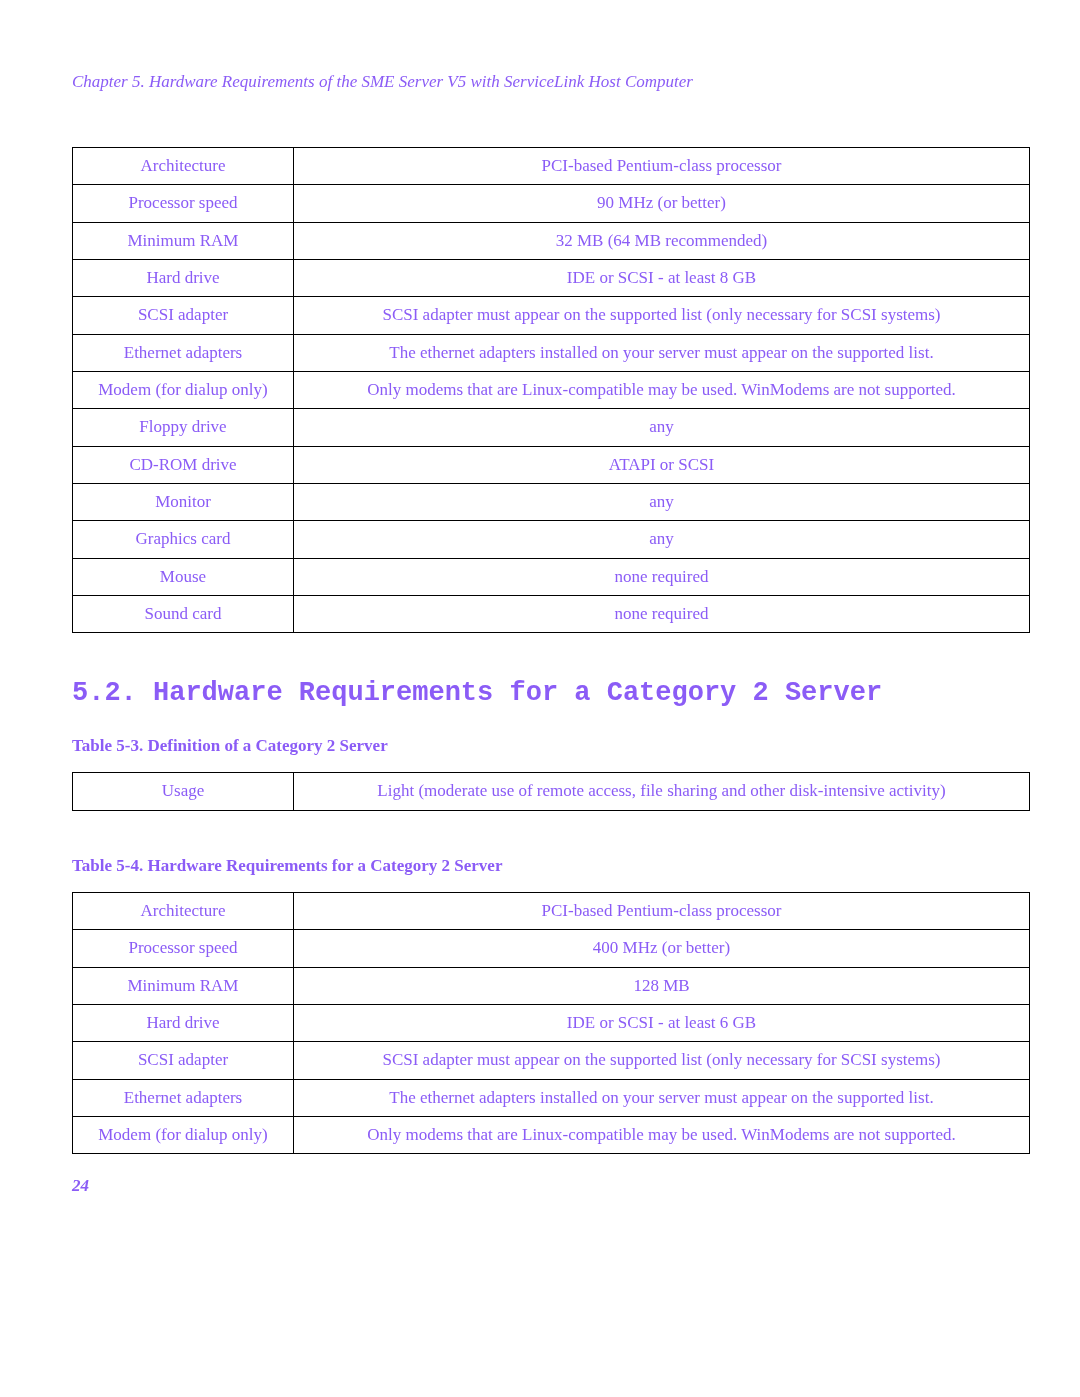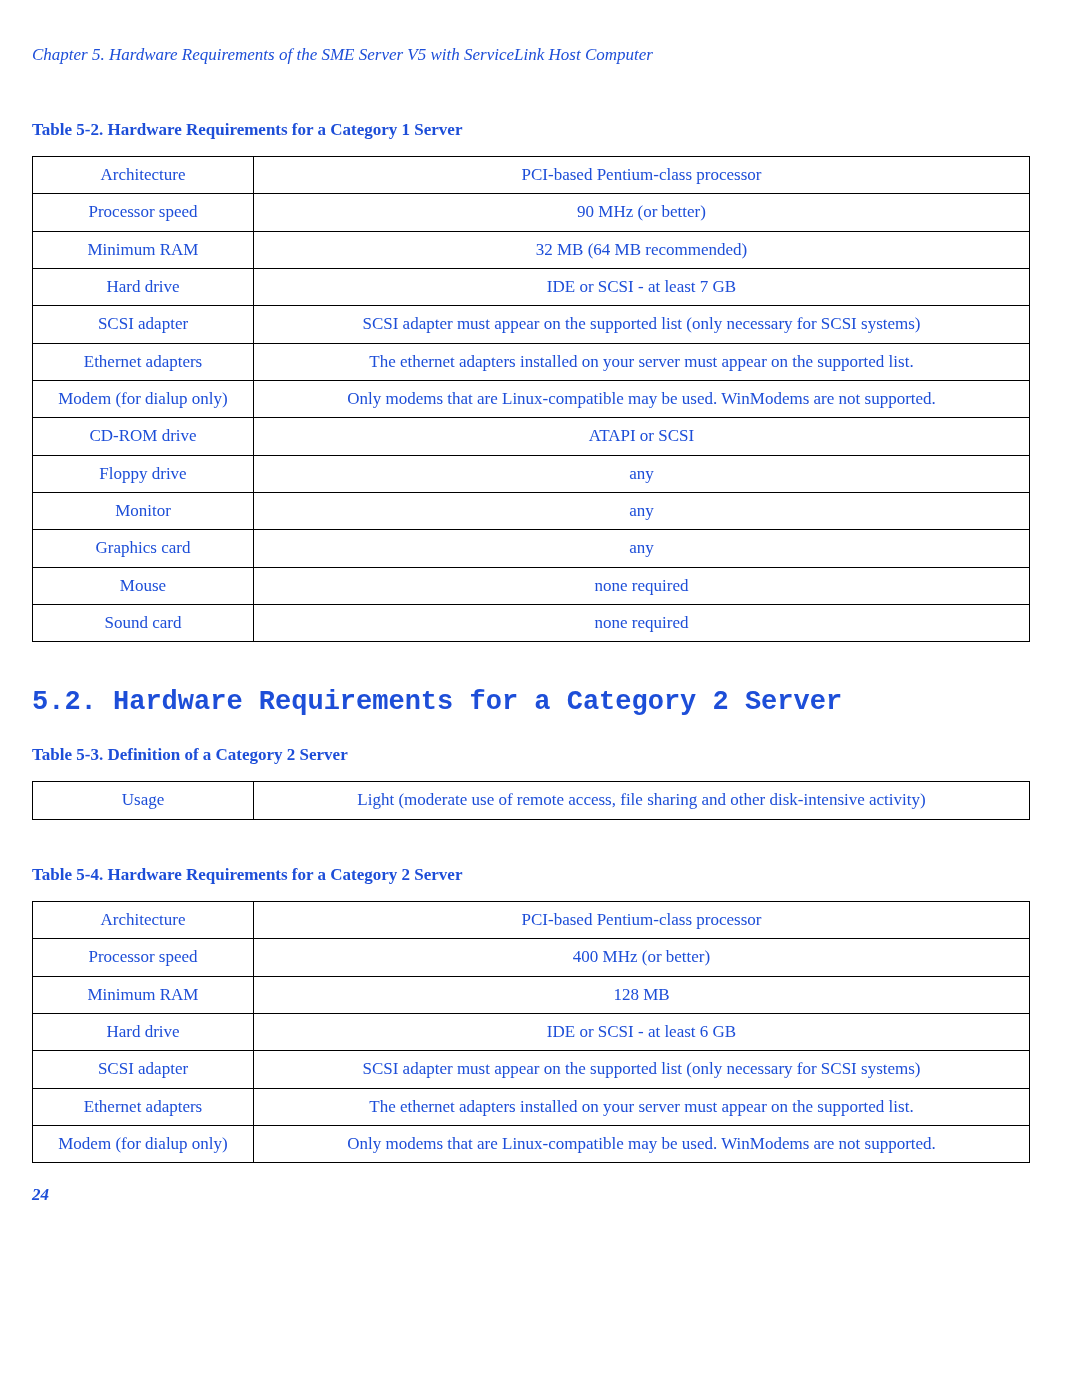--- a/index.html
+++ b/index.html
@@ -4,23 +4,24 @@
 <style>
   html, body {
     margin: 0;
     padding: 0;
     background: #ffffff;
     width: 1080px;
   }
   .page {
     box-sizing: border-box;
     width: 1080px;
-    padding: 40px 50px 50px 32px;
+    padding: 40px 50px 50px 72px;
     font-family: "Times New Roman", Times, serif;
-    color: #1d4ed8;
+    color: #8b5cf6;
+    margin-top: 27px;
   }
   .running-header {
     font-style: italic;
     font-size: 17px;
     margin: 5px 0 55px 0;
   }
   .table-caption {
     font-weight: bold;
     font-size: 17px;
     margin: 0 0 16px 0;
@@ -54,58 +55,57 @@
     font-weight: bold;
   }
 </style>
 </head>
 <body>
 
 <div class="page">
 
   <div class="running-header">Chapter 5. Hardware Requirements of the SME Server V5 with ServiceLink Host Computer</div>
 
-  <div class="table-caption">Table 5-2. Hardware Requirements for a Category 1 Server</div>
   <table class="spec">
     <tbody>
       <tr>
           <td class="k">Architecture</td>
           <td>PCI-based Pentium-class processor</td>
         </tr>
       <tr>
           <td class="k">Processor speed</td>
           <td>90 MHz (or better)</td>
         </tr>
       <tr>
           <td class="k">Minimum RAM</td>
           <td>32 MB (64 MB recommended)</td>
         </tr>
       <tr>
           <td class="k">Hard drive</td>
-          <td>IDE or SCSI - at least 7 GB</td>
+          <td>IDE or SCSI - at least 8 GB</td>
         </tr>
       <tr>
           <td class="k">SCSI adapter</td>
           <td>SCSI adapter must appear on the  supported list (only necessary for SCSI systems)</td>
         </tr>
       <tr>
           <td class="k">Ethernet adapters</td>
           <td>The ethernet adapters installed on your server must appear on the supported list.</td>
         </tr>
       <tr>
           <td class="k">Modem (for dialup only)</td>
           <td>Only modems that are Linux-compatible may be used. WinModems are not supported.</td>
         </tr>
       <tr>
+          <td class="k">Floppy drive</td>
+          <td>any</td>
+        </tr>
+      <tr>
           <td class="k">CD-ROM drive</td>
           <td>ATAPI or SCSI</td>
-        </tr>
-      <tr>
-          <td class="k">Floppy drive</td>
-          <td>any</td>
         </tr>
       <tr>
           <td class="k">Monitor</td>
           <td>any</td>
         </tr>
       <tr>
           <td class="k">Graphics card</td>
           <td>any</td>
         </tr>
       <tr>

